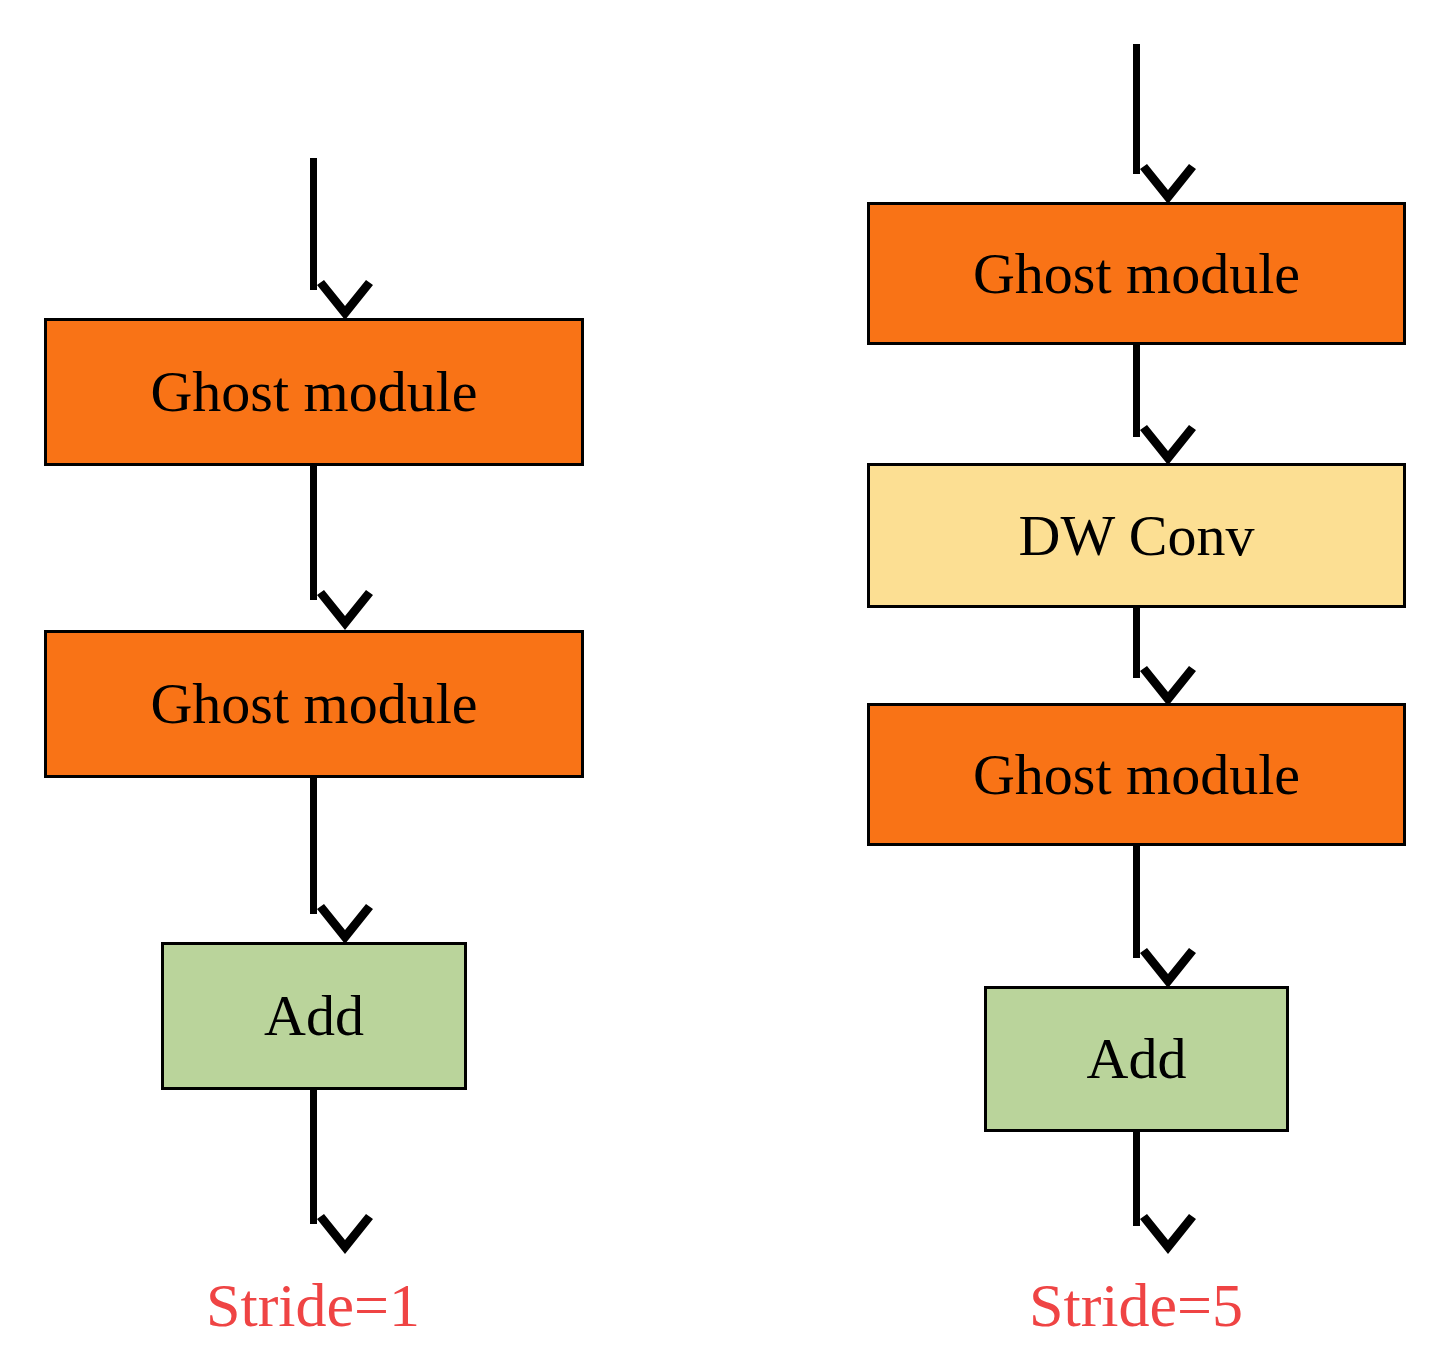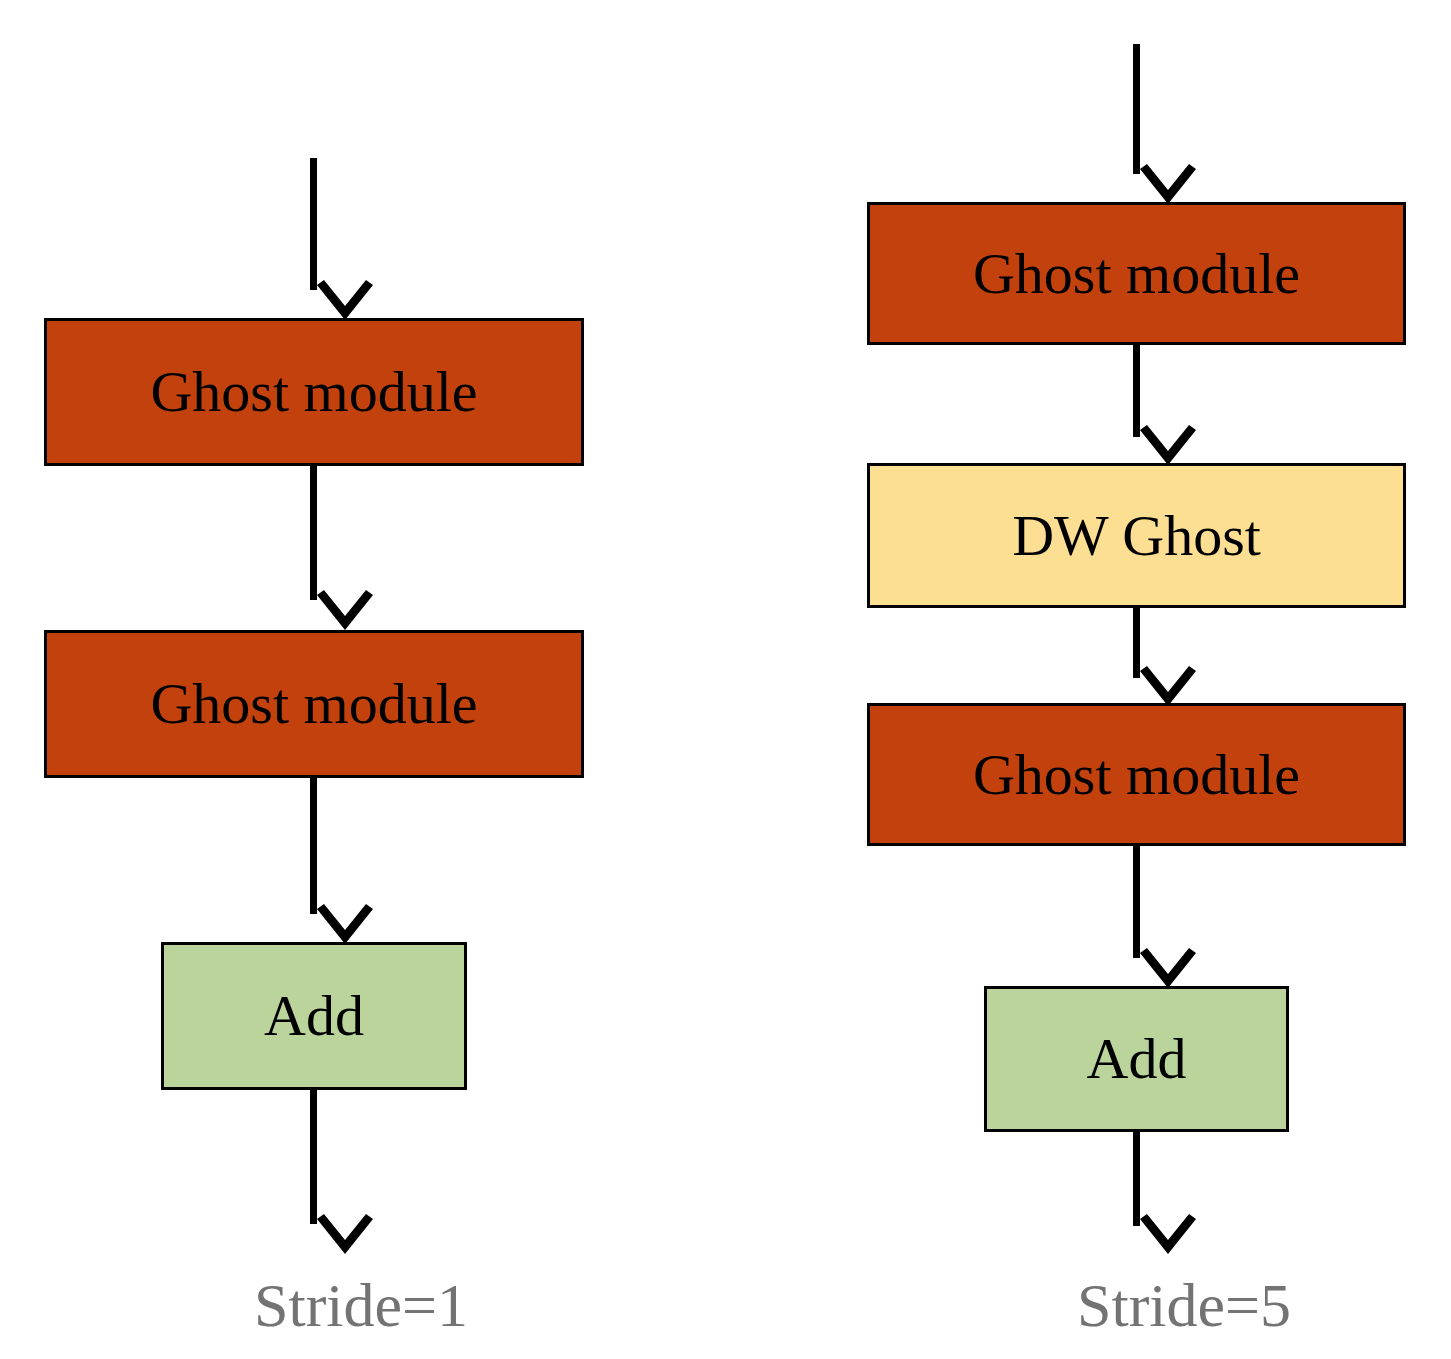--- a/index.html
+++ b/index.html
@@ -32,21 +32,21 @@
     display: flex;
     align-items: center;
     justify-content: center;
   }
   .node-label {
     font-family: "Liberation Serif", "DejaVu Serif", serif;
     color: #000000;
     line-height: 1;
     white-space: nowrap;
   }
-  .box-blue  { background: #c2410c; }
+  .box-blue  { background: #f97316; }
   .box-yellow{ background: #fcdf93; }
   .box-green { background: #bad49b; }
 
   .label-lg { font-size: 58px; }
 
   
   .arrow {
     position: absolute;
   }
   .arrow-shaft {
@@ -62,24 +62,23 @@
     transform: translateX(-50%);
     width: 0;
     height: 0;
   }
   .arrow-head svg { display: block; }
 
   .caption {
     position: absolute;
     text-align: center;
     font-size: 62px;
-    color: #737373;
+    color: #ef4444;
     white-space: nowrap;
     font-family: "Liberation Serif", "DejaVu Serif", serif;
-    margin-left: 48px;
   }
 </style>
 </head>
 <body>
 
 <div id="canvas">
 
   <div class="column" id="column-stride1">
 
     <div class="arrow" style="left:310px; top:158px; width:7px; height:162px;">
@@ -151,21 +150,21 @@
     <div class="arrow" style="left:433px; top:345px; width:7px; height:120px;">
       <div class="arrow-shaft" style="height:92px;"></div>
       <div class="arrow-head" style="top:66px;">
         <svg width="62" height="56" viewBox="0 0 62 56">
           <path d="M31 54 L3 19 L10 14 L31 40 L52 14 L59 19 Z" fill="#000000"></path>
         </svg>
       </div>
     </div>
 
     <div class="node-box box-yellow" style="left:167px; top:463px; width:539px; height:145px;">
-      <span class="node-label label-lg">DW Ghost</span>
+      <span class="node-label label-lg">DW Conv</span>
     </div>
 
     <div class="arrow" style="left:433px; top:608px; width:7px; height:96px;">
       <div class="arrow-shaft" style="height:70px;"></div>
       <div class="arrow-head" style="top:44px;">
         <svg width="62" height="56" viewBox="0 0 62 56">
           <path d="M31 54 L3 19 L10 14 L31 40 L52 14 L59 19 Z" fill="#000000"></path>
         </svg>
       </div>
     </div>

